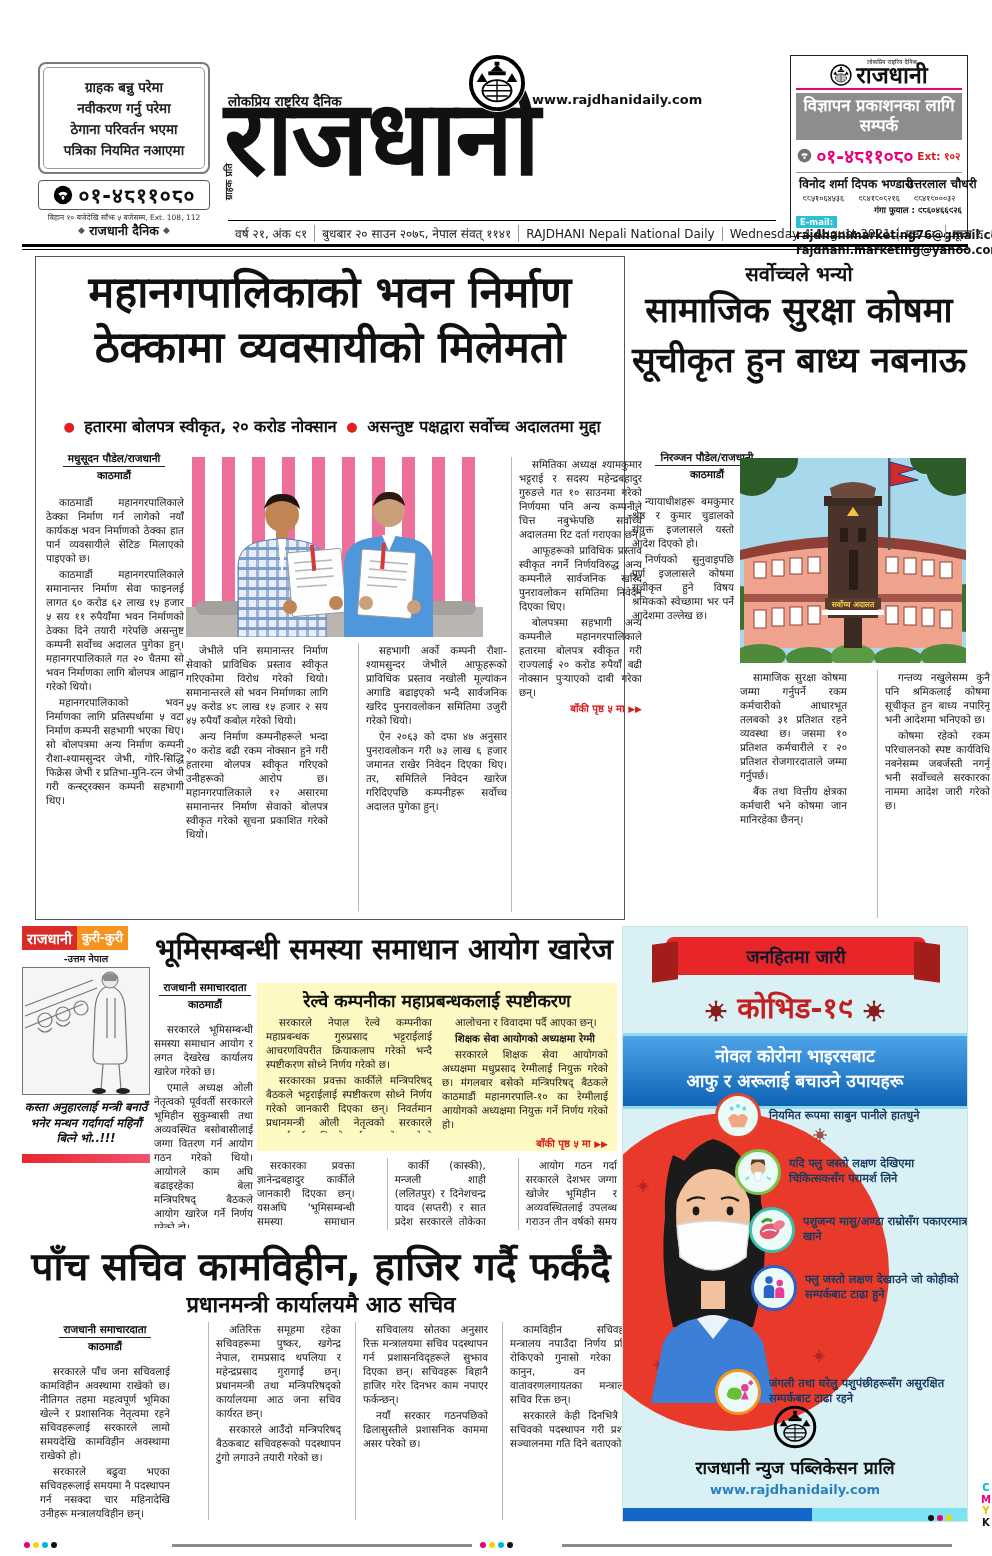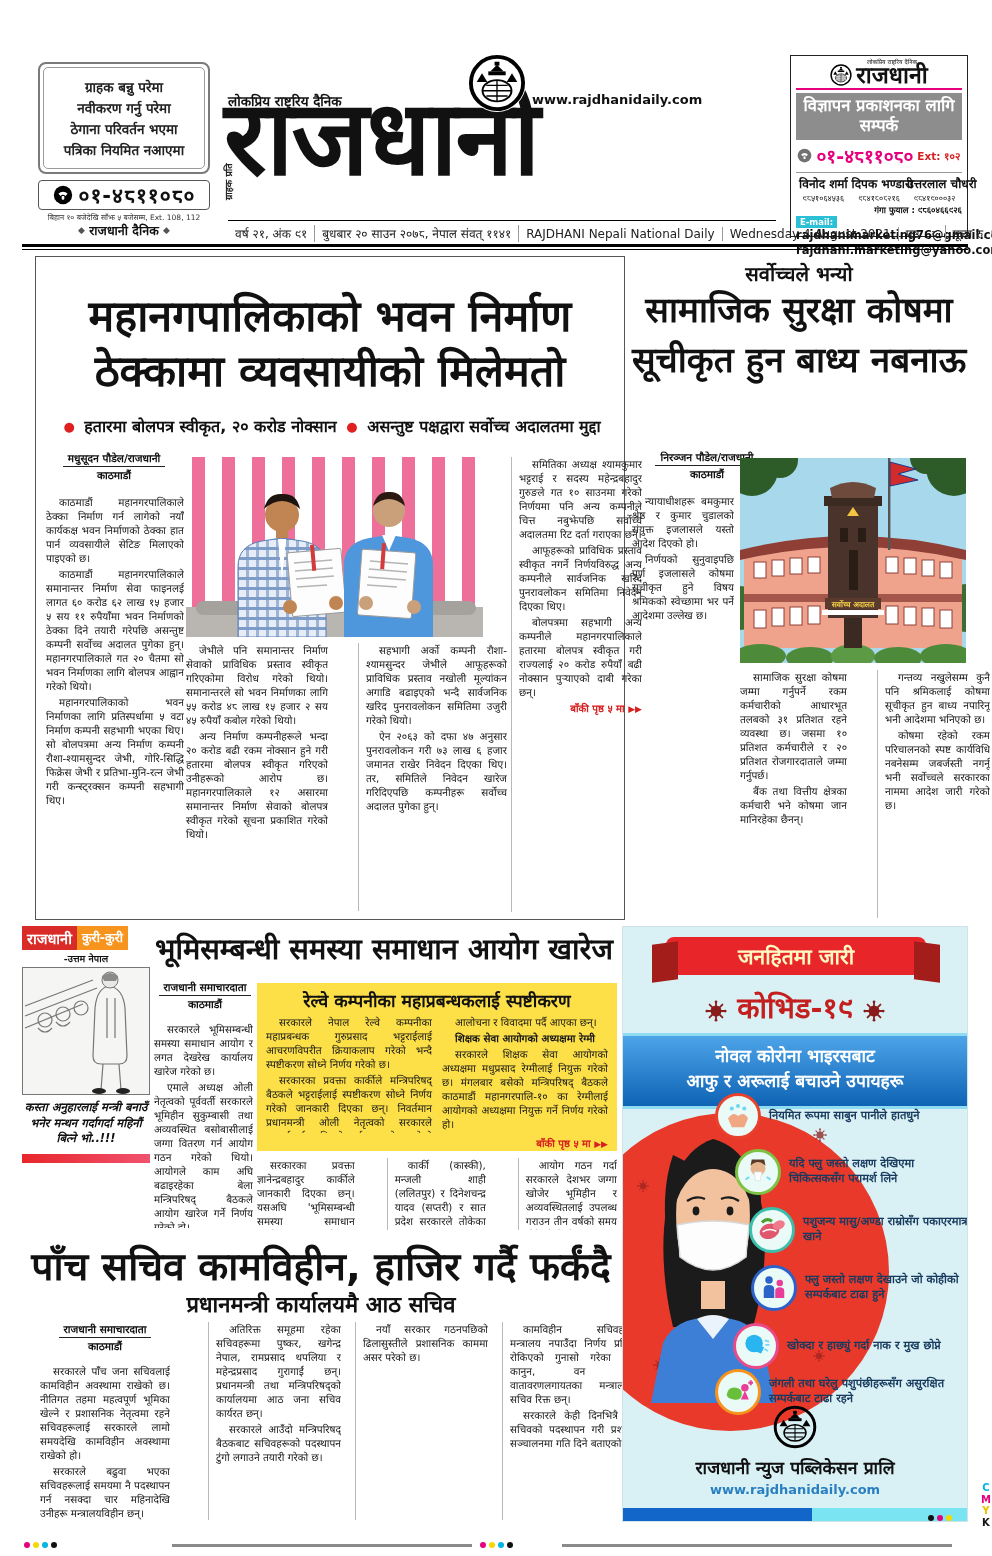--- a/index.html
+++ b/index.html
@@ -56,21 +56,21 @@
   .bodytext p{margin:0 0 2px 0;text-indent:13px;}
   .colrule{border-left:1px solid #b8b8b8;padding-left:7px;margin-left:24px;}
   .byline{text-align:center;font-size:10.5px;font-weight:bold;}
   .byline .nm{display:inline-block;border-bottom:1.2px solid #222;padding:0 5px 1px;white-space:nowrap;}
   .byline .pl{margin-top:1px;}
   .cont{color:#d71f1f;font-weight:bold;font-size:10px;text-align:right;margin-top:3px;}
   .cont .ar{font-size:9px;}
 
   
   .leadbox{left:35px;top:256px;width:590px;height:664px;border:1px solid #555;}
-  .lead-h{position:absolute;left:8px;top:8px;width:572px;text-align:center;font-size:43px;font-weight:900;line-height:1.27;margin-top:24px;}
+  .lead-h{position:absolute;left:8px;top:8px;width:572px;text-align:center;font-size:43px;font-weight:900;line-height:1.27;}
   .lead-bullets{position:absolute;left:8px;top:158px;width:572px;text-align:center;font-size:16px;font-weight:bold;}
   .lead-bullets .b{color:#e02020;font-size:13px;vertical-align:1px;padding:0 4px;}
   .lead-byline{position:absolute;left:8px;top:194px;width:140px;}
   .lead-col1{position:absolute;left:10px;top:238px;width:138px;height:416px;}
   .lead-photo{position:absolute;left:150px;top:200px;width:297px;height:180px;background:#fff;}
   .lead-col2{position:absolute;left:150px;top:386px;width:142px;height:268px;}
   .lead-col3{position:absolute;left:298px;top:386px;width:149px;height:268px;}
   .lead-col4{position:absolute;left:451px;top:200px;width:131px;height:455px;}
 
   
@@ -89,41 +89,41 @@
   .cart-head .o{background:#f7941d;color:#fff;font-weight:bold;font-size:12.5px;padding:3px 5px;}
   .cart-credit{text-align:center;font-size:9.5px;font-weight:bold;margin:2px 0;}
   .cart-img{border:1px solid #777;background:#f5f5f3;height:128px;}
   .cart-cap{font-size:11.5px;font-style:italic;text-align:center;line-height:1.35;margin-top:5px;font-weight:bold;}
   .cart-bar{height:9px;background:linear-gradient(90deg,#e8262a,#f0526f);margin-top:7px;}
 
   
   .land-h{left:152px;top:928px;width:464px;text-align:center;font-size:29px;font-weight:900;}
   .land-byline{left:156px;top:980px;width:98px;}
   .land-col1{left:154px;top:1022px;width:99px;height:206px;}
-  .railbox{left:257px;top:983px;width:360px;height:168px;background:#fde047;padding:5px 9px;}
+  .railbox{left:257px;top:983px;width:360px;height:168px;background:#fef9c3;padding:5px 9px;}
   .rail-h{text-align:center;font-size:17.5px;font-weight:900;margin-bottom:3px;}
   .rail-cols{display:flex;gap:10px;height:118px;overflow:hidden;}
   .rail-cols .c{width:50%;}
   .rail-sub{font-weight:bold;text-align:center;text-indent:0 !important;}
   .land-below{left:257px;top:1158px;width:360px;height:72px;display:flex;gap:8px;}
   .land-below .c{width:33.3%;height:100%;overflow:hidden;}
 
   
   .sec-h{left:25px;top:1238px;width:592px;text-align:center;font-size:39px;font-weight:900;}
   .sec-sub{left:25px;top:1288px;width:592px;text-align:center;font-size:22px;font-weight:bold;}
   .sec-byline{left:40px;top:1322px;width:130px;}
   .sec-col1{left:40px;top:1364px;width:130px;height:156px;}
   .sec-col2{left:184px;top:1322px;width:133px;height:198px;}
   .sec-col3{left:331px;top:1322px;width:133px;height:198px;}
   .sec-col4{left:478px;top:1322px;width:137px;height:198px;}
 
   
   .covid{left:622px;top:926px;width:346px;height:596px;background:#d9f1f4;overflow:hidden;border:1px solid #cfe4e8;}
   .ribbon{position:absolute;left:43px;top:10px;width:260px;height:38px;background:#e8262a;border-radius:8px;
-          color:#fef9c3;font-size:21px;font-weight:900;display:flex;align-items:center;justify-content:center;z-index:3;}
+          color:#0f172a;font-size:18px;font-weight:900;display:flex;align-items:center;justify-content:center;z-index:3;}
   .ribbon::before,.ribbon::after{content:"";position:absolute;top:6px;width:26px;height:38px;background:#a31d1a;z-index:-1;}
   .ribbon::before{left:-14px;transform:skewY(-8deg);}
   .ribbon::after{right:-14px;transform:skewY(8deg);}
   .covid-title{position:absolute;left:0;top:60px;width:100%;text-align:center;font-size:29px;font-weight:900;color:#c41e1e;}
   .covid-title svg{vertical-align:-4px;}
   .blueband{position:absolute;left:0;top:106px;width:100%;height:76px;
             background:linear-gradient(180deg,#4da4e8,#0f63b5);border-top:3px solid #8fdcf2;border-bottom:3px solid #8fdcf2;
             color:#fff;text-align:center;font-weight:900;font-size:17.5px;line-height:1.45;padding-top:8px;}
   .redcircle{position:absolute;left:-52px;top:186px;width:318px;height:318px;border-radius:50%;background:#e8392b;}
   .tip{position:absolute;display:flex;align-items:center;gap:8px;z-index:4;}
@@ -550,20 +550,21 @@
   </div>
   <div class="abs sec-col1 bodytext">
     <p>सरकारले पाँच जना सचिवलाई कामविहीन अवस्थामा राखेको छ। नीतिगत तहमा महत्वपूर्ण भूमिका खेल्ने र प्रशासनिक नेतृत्वमा रहने सचिवहरूलाई सरकारले लामो समयदेखि कामविहीन अवस्थामा राखेको हो।</p>
       <p>सरकारले बढुवा भएका सचिवहरूलाई समयमा नै पदस्थापन गर्न नसक्दा चार महिनादेखि उनीहरू मन्त्रालयविहीन छन्।</p>
   </div>
   <div class="abs sec-col2 bodytext colrule">
     <p>अतिरिक्त समूहमा रहेका सचिवहरूमा पुष्कर, खगेन्द्र नेपाल, रामप्रसाद थपलिया र महेन्द्रप्रसाद गुरागाईं छन्। प्रधानमन्त्री तथा मन्त्रिपरिषद्को कार्यालयमा आठ जना सचिव कार्यरत छन्।</p>
       <p>सरकारले आउँदो मन्त्रिपरिषद् बैठकबाट सचिवहरूको पदस्थापन टुंगो लगाउने तयारी गरेको छ।</p>
   </div>
   <div class="abs sec-col3 bodytext colrule">
+    <p>सचिवालय स्रोतका अनुसार रिक्त मन्त्रालयमा सचिव पदस्थापन गर्न प्रशासनविद्हरूले सुझाव दिएका छन्। सचिवहरू बिहानै हाजिर गरेर दिनभर काम नपाएर फर्कन्छन्।</p>
       <p>नयाँ सरकार गठनपछिको ढिलासुस्तीले प्रशासनिक काममा असर परेको छ।</p>
   </div>
   <div class="abs sec-col4 bodytext colrule">
     <p>कामविहीन सचिवहरूले मन्त्रालय नपाउँदा निर्णय प्रक्रिया रोकिएको गुनासो गरेका छन्। कानुन, वन तथा वातावरणलगायतका मन्त्रालयमा सचिव रिक्त छन्।</p>
       <p>सरकारले केही दिनभित्रै सबै सचिवको पदस्थापन गरी प्रशासन सञ्चालनमा गति दिने बताएको छ।</p>
   </div>
 
   <div class="abs covid">
     <div class="ribbon">जनहितमा जारी</div>
     <div class="covid-title">
@@ -636,28 +637,20 @@
       <span class="txt" style="width:165px">पशुजन्य मासु/अण्डा राम्रोसँग पकाएरमात्र खाने</span>
     </div>
     <div class="tip" style="left:128px;top:338px;">
       <span class="ring" style="border-color: rgb(42, 98, 201);">
           <svg width="30" height="30">
             <use href="#ic-distance"></use>
           </svg>
         </span>
       <span class="txt" style="width:162px">फ्लु जस्तो लक्षण देखाउने जो कोहीको सम्पर्कबाट टाढा हुने</span>
     </div>
-    <div class="tip" style="left:110px;top:396px;">
-      <span class="ring" style="border-color: rgb(232, 75, 138);">
-          <svg width="30" height="30">
-            <use href="#ic-cover"></use>
-          </svg>
-        </span>
-      <span class="txt">खोक्दा र हाछ्युं गर्दा नाक र मुख छोप्ने</span>
-    </div>
     <div class="tip" style="left:92px;top:442px;">
       <span class="ring" style="border-color: rgb(247, 148, 29);">
           <svg width="30" height="30">
             <use href="#ic-animal"></use>
           </svg>
         </span>
       <span class="txt">जंगली तथा घरेलु पशुपंछीहरूसँग असुरक्षित सम्पर्कबाट टाढा रहने</span>
     </div>
 
     <div class="pub">

